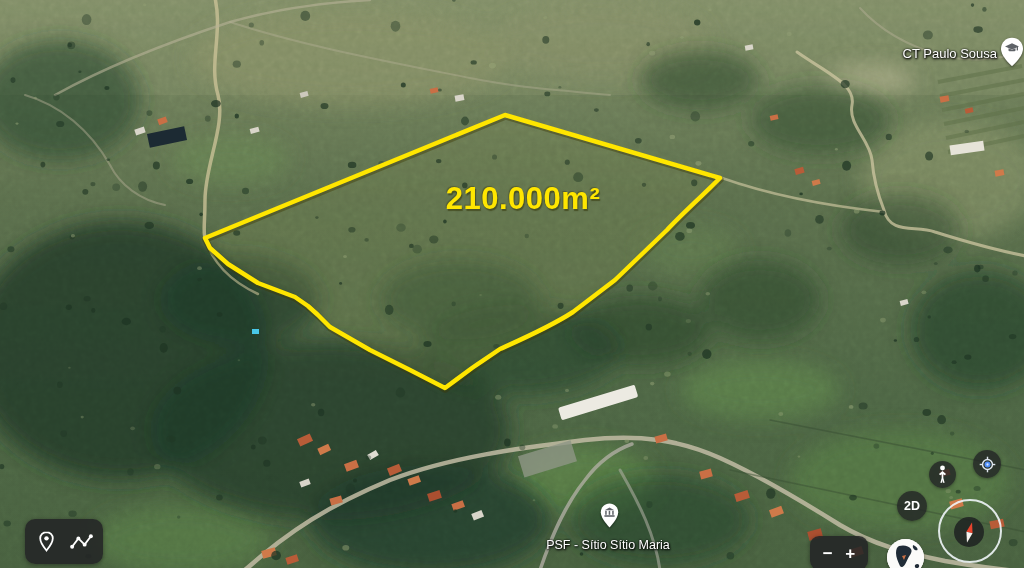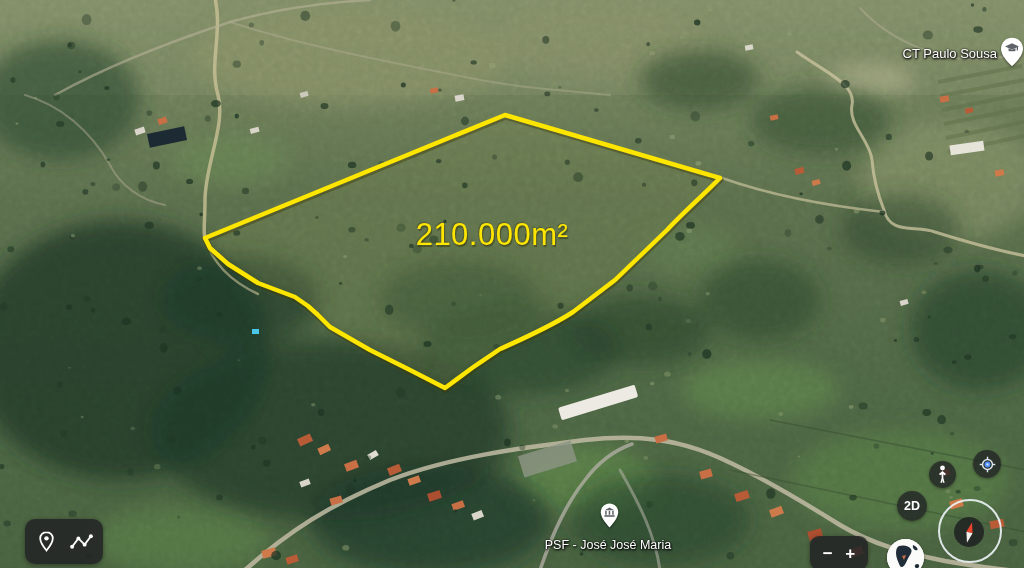--- a/index.html
+++ b/index.html
@@ -4,25 +4,24 @@
 <style>
   html,body{margin:0;padding:0;background:#111;}
   .stage{
     position:relative;width:1024px;height:568px;overflow:hidden;
     font-family:"Liberation Sans",sans-serif;background:#55684a;
     user-select:none;
   }
   .stage svg.terrain{position:absolute;left:0;top:0;}
   
   .area-label{
-    position:absolute;left:492px;top:199px;transform:translate(-50%,-50%);
-    font-size:31px;font-weight:400;letter-spacing:.5px;color:#ffe600;
+    position:absolute;left:523px;top:199px;transform:translate(-50%,-50%);
+    font-size:31px;font-weight:700;letter-spacing:.5px;color:#ffe600;
     text-shadow:1px 2px 1px rgba(45,45,0,.5),-1px -1px 1px rgba(45,45,0,.35);
     white-space:nowrap;
-    margin-top:36px;
   }
   .poi{position:absolute;}
   .poi-label{
     color:#fff;white-space:nowrap;
     text-shadow:0 1px 3px rgba(0,0,0,.95),0 0 2px rgba(0,0,0,.8),1px 1px 2px rgba(0,0,0,.8);
   }
   .poi-school{right:27px;top:46px;font-size:13px;}
   .poi-school-pin{position:absolute;left:1000px;top:37px;width:24px;height:30px;filter:drop-shadow(0 1px 1px rgba(0,0,0,.5));}
   .poi-health-pin{position:absolute;left:600px;top:503px;width:19px;height:25px;filter:drop-shadow(0 1px 1px rgba(0,0,0,.5));}
   .poi-health-label{position:absolute;left:608px;top:538px;transform:translateX(-50%);font-size:12.5px;}
@@ -414,21 +413,21 @@
   <div class="poi poi-school poi-label">CT Paulo Sousa</div>
 
   <svg class="poi-health-pin" viewBox="0 0 19 25">
     <path d="M9.5,0.6 C4.7,0.6 0.8,4.5 0.8,9.3 C0.8,16 9.5,24.4 9.5,24.4 C9.5,24.4 18.2,16 18.2,9.3 C18.2,4.5 14.3,0.6 9.5,0.6 Z" fill="#ffffff"></path>
     <polygon points="9.5,4.6 14.3,7.2 4.7,7.2" fill="#5f6368"></polygon>
     <rect x="5.2" y="7.8" width="1.5" height="4" fill="#5f6368"></rect>
     <rect x="8.7" y="7.8" width="1.5" height="4" fill="#5f6368"></rect>
     <rect x="12.2" y="7.8" width="1.5" height="4" fill="#5f6368"></rect>
     <rect x="4.4" y="12.2" width="10.2" height="1.6" fill="#5f6368"></rect>
   </svg>
-  <div class="poi-health-label poi-label">PSF - José José Maria</div>
+  <div class="poi-health-label poi-label">PSF - Sítio Sítio Maria</div>
 
   <div class="left-toolbar">
     <div class="tool-btn">
       <svg width="17" height="21" viewBox="0 0 16 20">
         <path d="M8,1 C4.7,1 2,3.7 2,7 C2,11.5 8,18.6 8,18.6 C8,18.6 14,11.5 14,7 C14,3.7 11.3,1 8,1 Z" fill="none" stroke="#ffffff" stroke-width="1.7"></path>
         <circle cx="8" cy="7" r="2.1" fill="#ffffff"></circle>
       </svg>
     </div>
     <div class="tool-btn">
       <svg width="25" height="17" viewBox="0 0 24 16">

